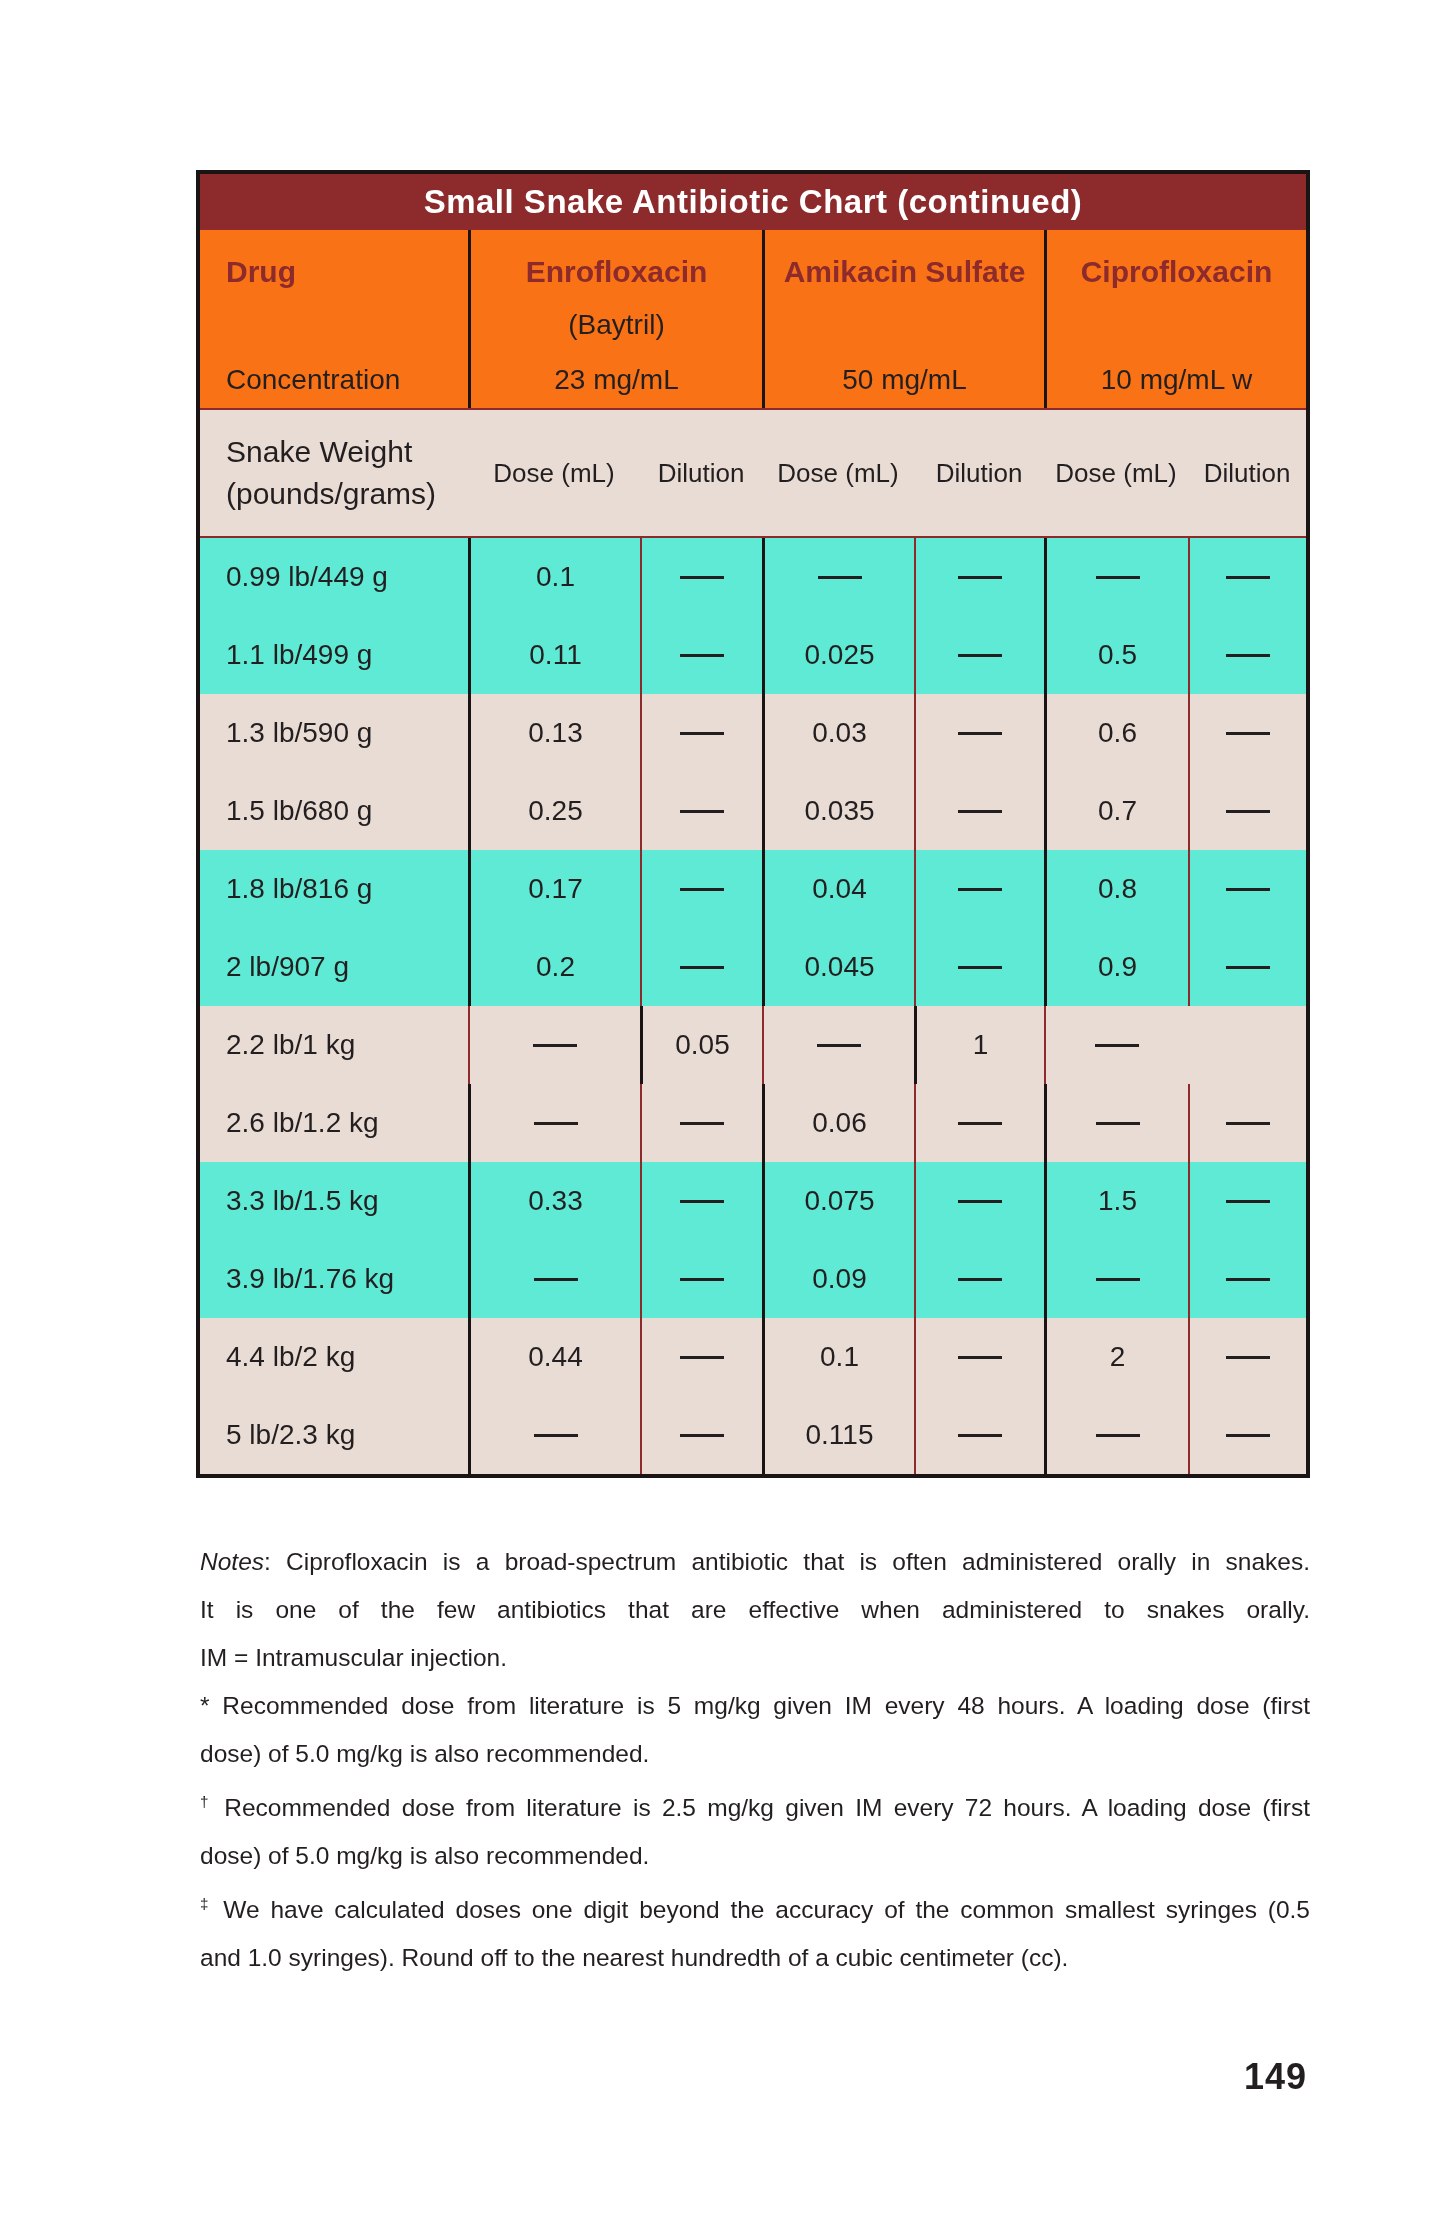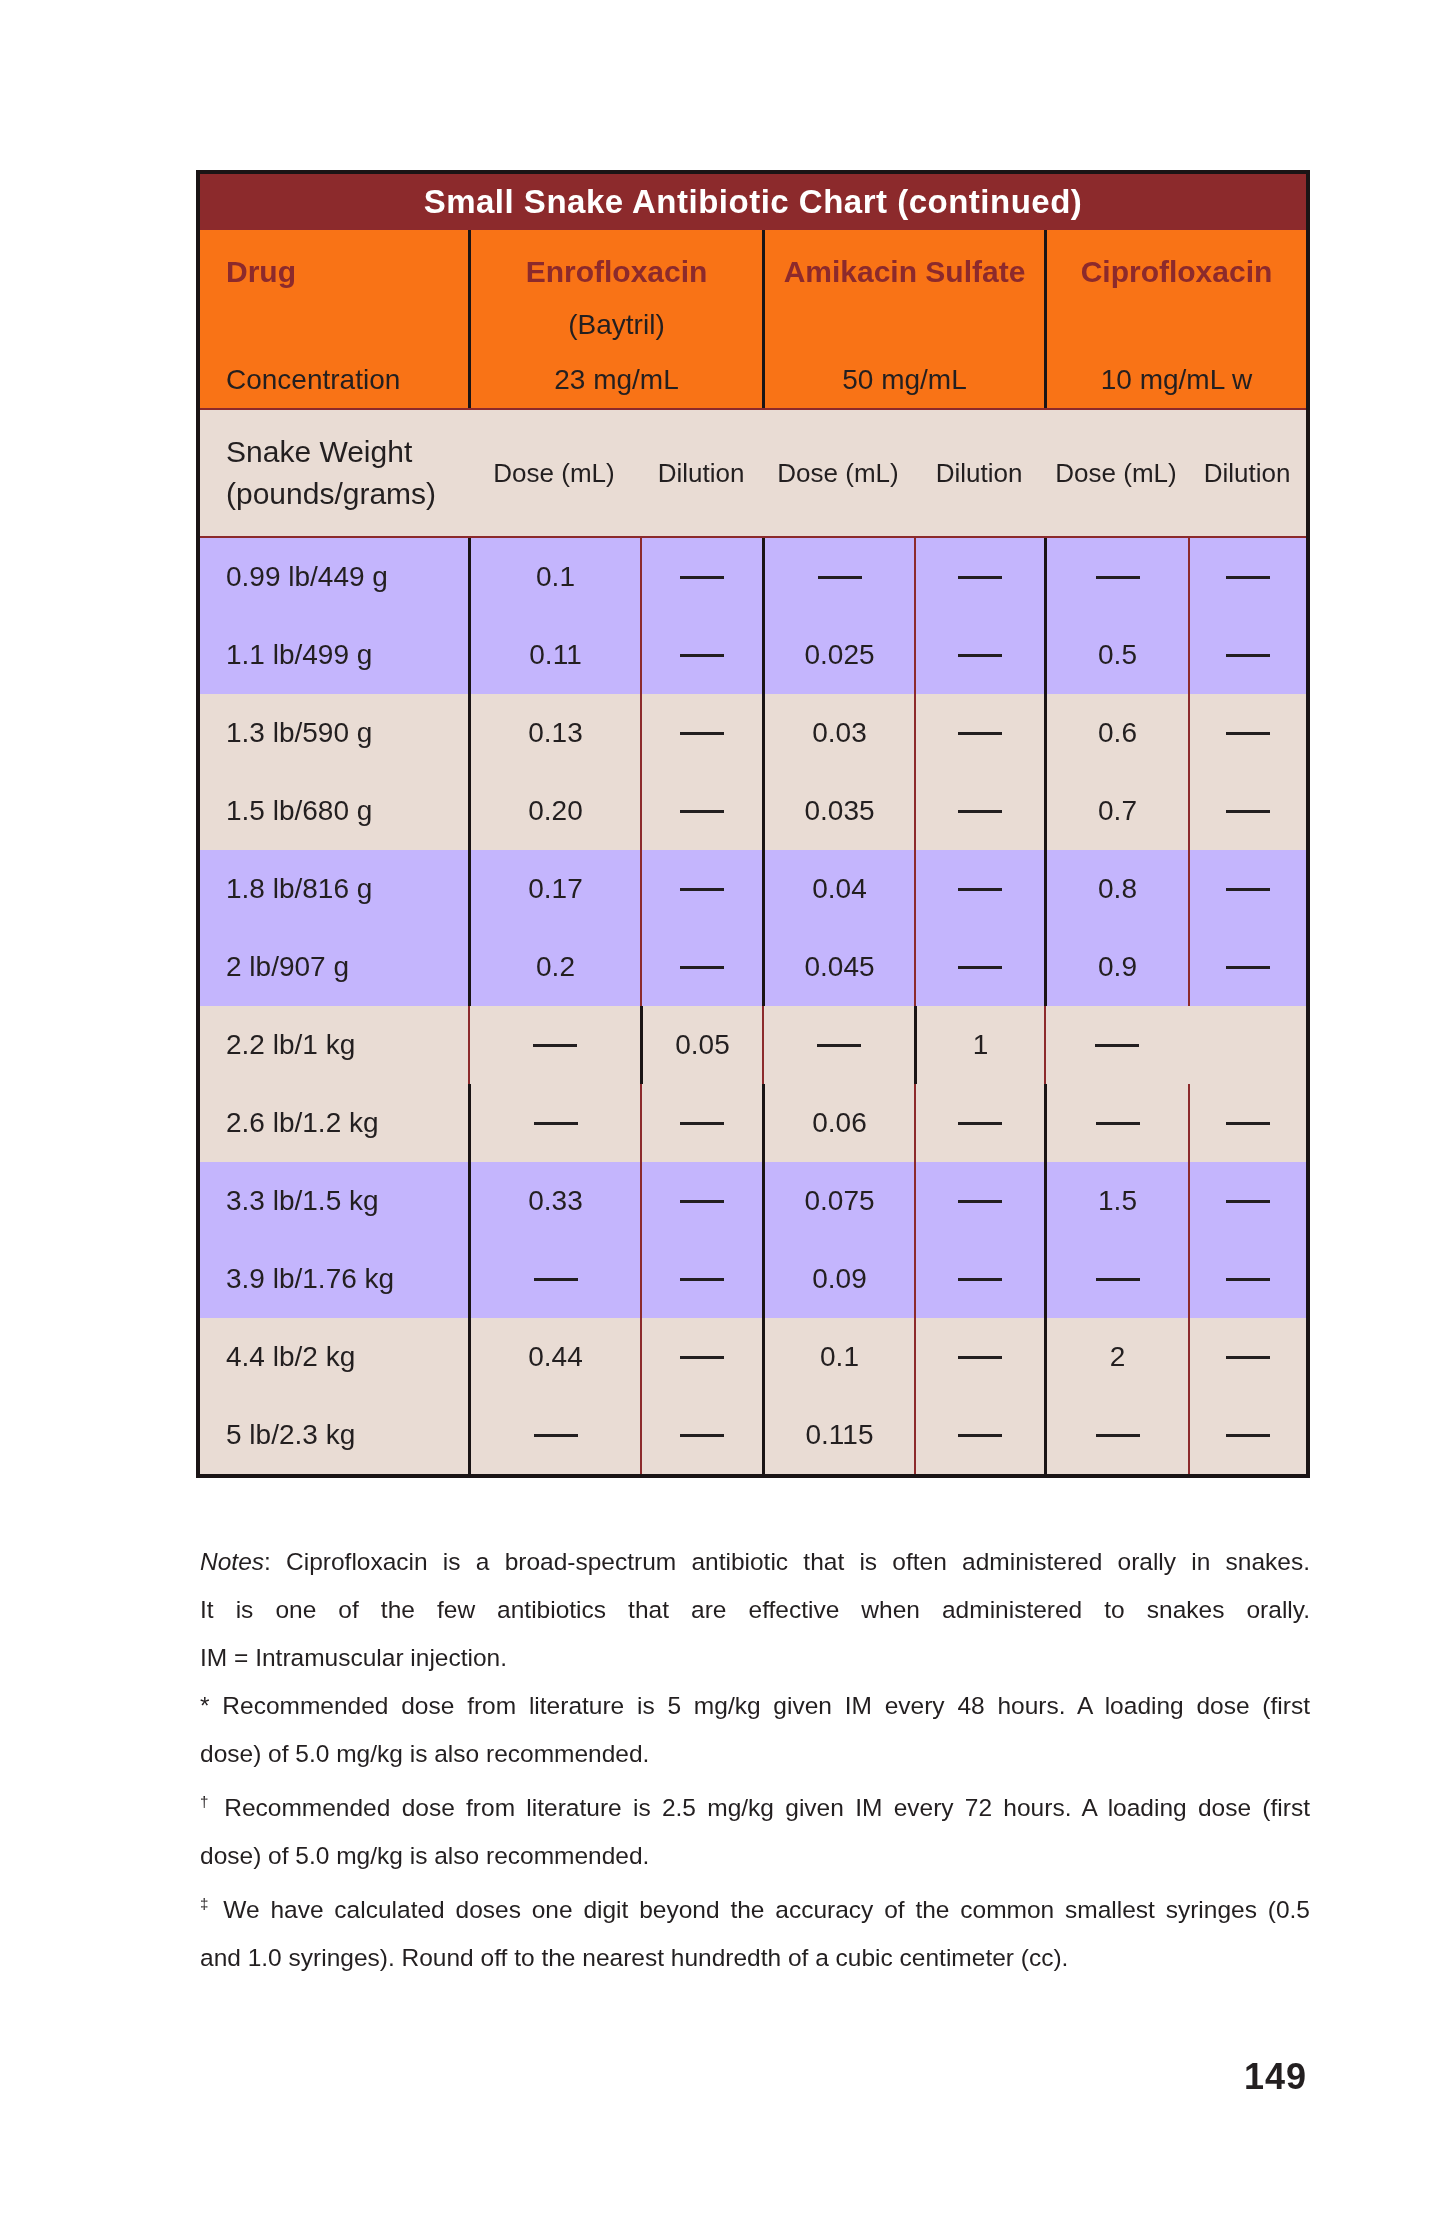--- a/index.html
+++ b/index.html
@@ -24,21 +24,21 @@
   .dconc { height:50px; line-height:60px; font-size:28px; }
 
   .shdr {
     display:grid; grid-template-columns:268px 172px 122px 152px 130px 144px 118px;
     height:130px; background:#e9dcd4; align-items:center;
     border-top:2px solid #8c2a2c; border-bottom:2px solid #8c2a2c;
   }
   .shdr .wlab { padding-left:26px; font-weight:normal; font-size:30px; line-height:42px; }
   .shdr .clab { text-align:center; font-size:26px; }
 
-  .row { display:grid; grid-template-columns:268px 172px 122px 152px 130px 144px 118px; height:78px; background:#c4b5fd; }
+  .row { display:grid; grid-template-columns:268px 172px 122px 152px 130px 144px 118px; height:78px; background:#5eead4; }
   .row.shaded { background:#e9dcd4; }
   .cell { display:flex; align-items:center; justify-content:center; font-size:28px; }
   .cell.w { justify-content:flex-start; padding-left:26px; }
   .cell.v0,.cell.v2,.cell.v4 { border-left:3px solid #1a1415; }
   .cell.v1,.cell.v3,.cell.v5 { border-left:2px solid #8c2a2c; }
   .dash { width:44px; border-top:3px solid #231f20; }
 
   
   .notes { position:absolute; left:200px; top:1538px; width:1110px; font-size:24.5px; line-height:48px; }
   .nline { text-align:justify; text-align-last:left; white-space:normal; }
@@ -138,21 +138,21 @@
           <div class="cell v3">
             <div class="dash"></div>
           </div>
           <div class="cell v4">0.6</div>
           <div class="cell v5">
             <div class="dash"></div>
           </div>
         </div>
         <div class="row shaded">
           <div class="cell w">1.5 lb/680 g</div>
-          <div class="cell v0">0.20</div>
+          <div class="cell v0">0.25</div>
           <div class="cell v1">
             <div class="dash"></div>
           </div>
           <div class="cell v2">0.035</div>
           <div class="cell v3">
             <div class="dash"></div>
           </div>
           <div class="cell v4">0.7</div>
           <div class="cell v5">
             <div class="dash"></div>

